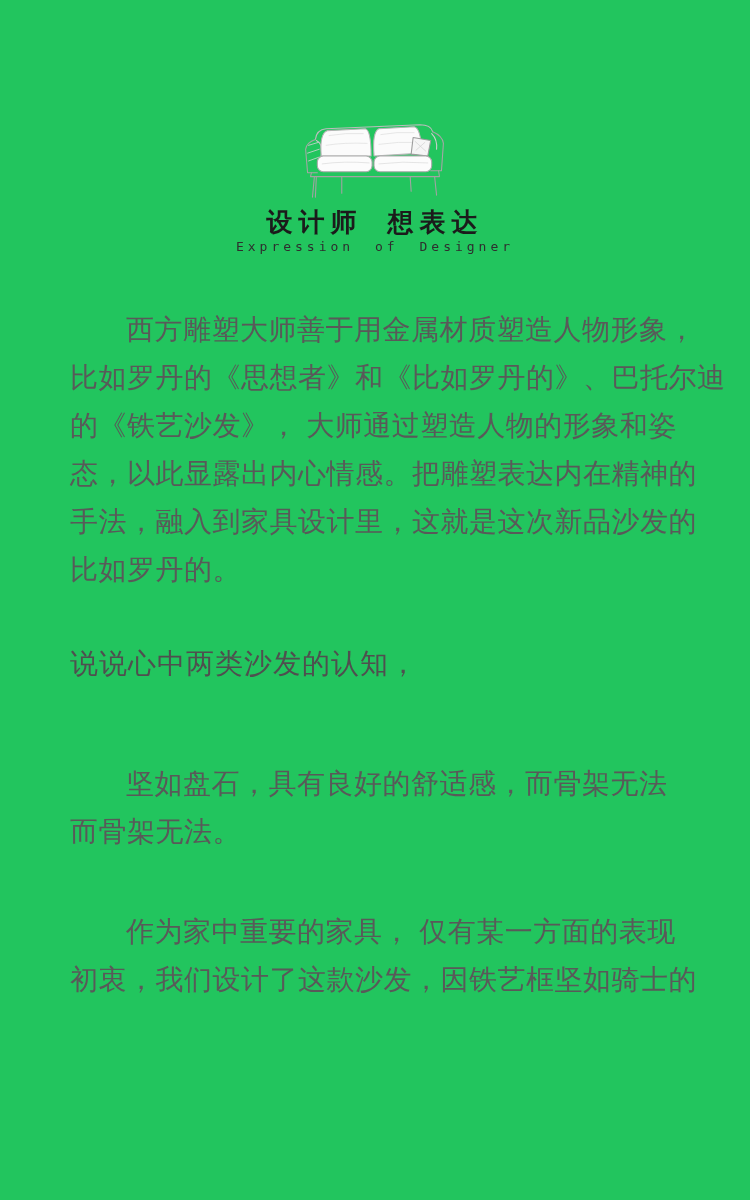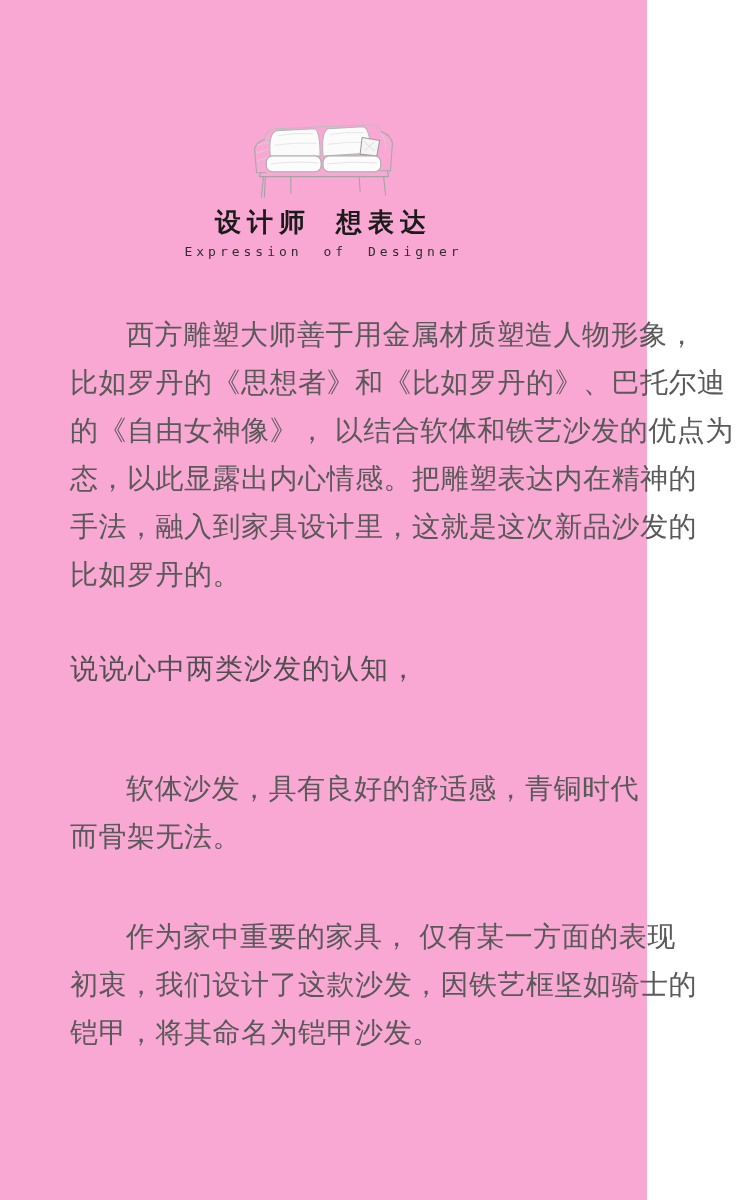--- a/index.html
+++ b/index.html
@@ -3,21 +3,21 @@
 <meta charset="utf-8">
 <style>
   * { margin: 0; padding: 0; box-sizing: border-box; }
   html, body { background: #ffffff; }
   body {
     width: 750px;
     height: 1200px;
     overflow: hidden;
     font-family: "Liberation Sans", "DejaVu Sans", sans-serif;
   }
-  .page { width: 647px; height: 1200px; background: #f9a8d4; }
+  .page { width: 750px; height: 1200px; background: #22c55e; }
 
   
   .brand {
     padding-top: 116px;
     text-align: center;
   }
   .brand-logo {
     display: block;
     margin: 0 auto;
     width: 160px;
@@ -27,21 +27,20 @@
     margin-top: 4px;
     font-family: "DejaVu Serif", "Liberation Serif", serif;
     font-weight: 700;
     font-size: 26px;
     line-height: 32px;
     letter-spacing: 6px;
     word-spacing: 10px;
     color: #1b1b1b;
   }
   .brand-subtitle {
-    margin-top: 5px;
     font-family: "DejaVu Sans Mono", "Liberation Mono", monospace;
     font-size: 13px;
     line-height: 18px;
     letter-spacing: 4px;
     word-spacing: 9px;
     color: #2e2e2e;
   }
 
   
   .content {
@@ -106,33 +105,32 @@
     </svg>
     <div class="brand-title">设计师 想表达</div>
     <div class="brand-subtitle">Expression of Designer</div>
   </header>
 
   <main class="content">
 
     <p class="para para1">
       <span class="line indent">西方雕塑大师善于用金属材质塑造人物形象，</span>
       <span class="line">比如罗丹的《思想者》和《比如罗丹的》、巴托尔迪</span>
-      <span class="line">的《自由女神像》， 以结合软体和铁艺沙发的优点为</span>
+      <span class="line">的《铁艺沙发》， 大师通过塑造人物的形象和姿</span>
       <span class="line">态，以此显露出内心情感。把雕塑表达内在精神的</span>
       <span class="line">手法，融入到家具设计里，这就是这次新品沙发的</span>
       <span class="line">比如罗丹的。</span>
     </p>
 
     <h2 class="section-heading">说说心中两类沙发的认知，</h2>
 
     <p class="para para2">
-      <span class="line indent">软体沙发，具有良好的舒适感，青铜时代</span>
+      <span class="line indent">坚如盘石，具有良好的舒适感，而骨架无法</span>
       <span class="line">而骨架无法。</span>
     </p>
 
     <p class="para para3">
       <span class="line indent">作为家中重要的家具， 仅有某一方面的表现</span>
       <span class="line">初衷，我们设计了这款沙发，因铁艺框坚如骑士的</span>
-      <span class="line">铠甲，将其命名为铠甲沙发。</span>
     </p>
 
   </main>
 </div>
 
 </body></html>

